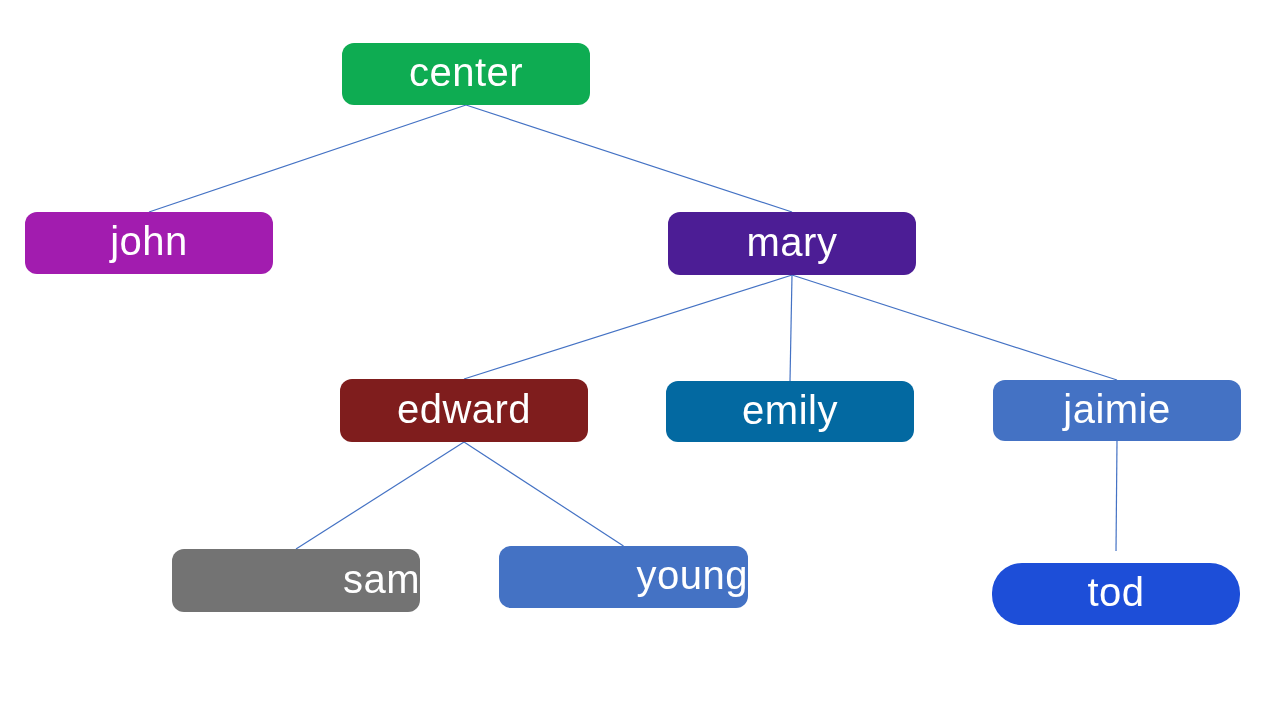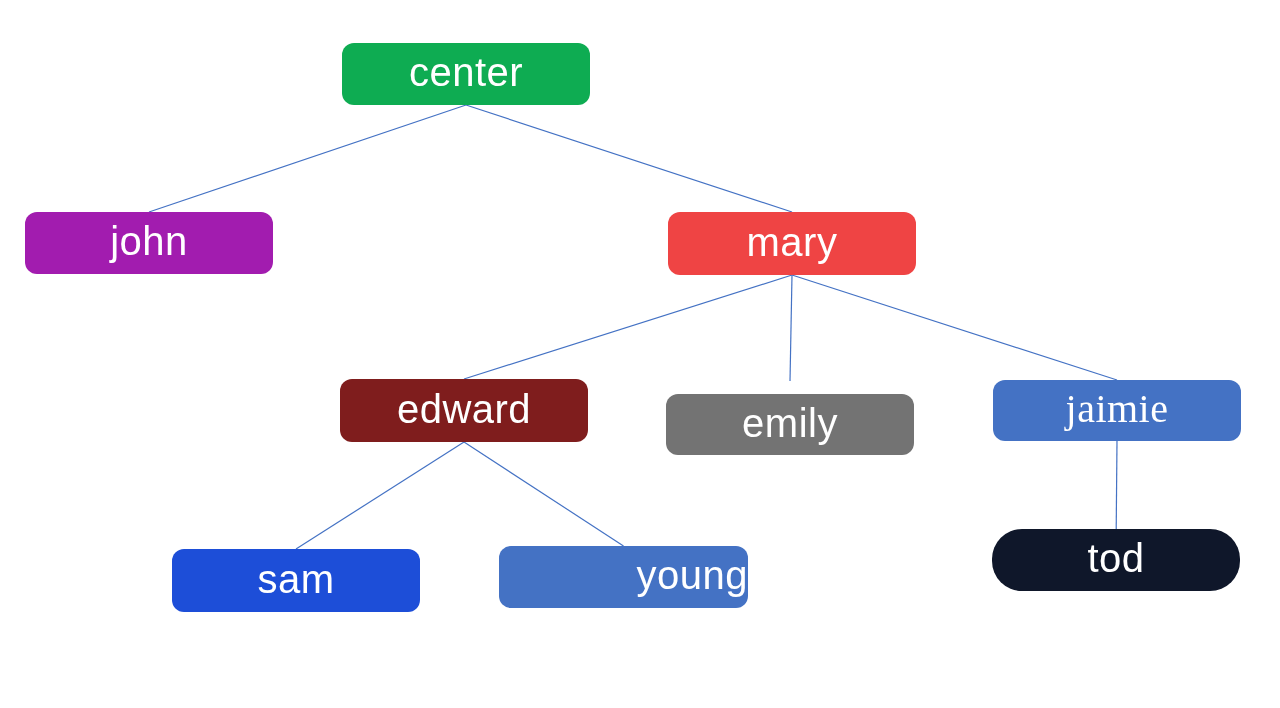--- a/index.html
+++ b/index.html
@@ -53,35 +53,35 @@
       <line x1="464" y1="442" x2="623.5" y2="546" stroke="#4472C4" stroke-width="1.2"></line>
       <line x1="1117" y1="441" x2="1116" y2="551" stroke="#4472C4" stroke-width="1.2"></line>
     </svg>
   <div id="nodes-layer">
       <div class="node" style="left: 342px; top: 43px; width: 248px; height: 62px; background: rgb(14, 172, 82);">
         <span class="node-label" style="color: rgb(255, 255, 255);">center</span>
       </div>
       <div class="node" style="left: 25px; top: 212px; width: 248px; height: 62px; background: #a21caf;">
         <span class="node-label" style="color: rgb(255, 255, 255);">john</span>
       </div>
-      <div class="node" style="left: 668px; top: 212px; width: 248px; height: 63px; background: #ef4444;">
+      <div class="node" style="left: 668px; top: 212px; width: 248px; height: 63px; background: #4c1d95;">
         <span class="node-label" style="color: rgb(255, 255, 255);">mary</span>
       </div>
       <div class="node" style="left: 340px; top: 379px; width: 248px; height: 63px; background: #7f1d1d;">
         <span class="node-label" style="color: rgb(255, 255, 255);">edward</span>
       </div>
-      <div class="node" style="left: 666px; top: 394px; width: 248px; height: 61px; background: #737373;">
+      <div class="node" style="left: 666px; top: 381px; width: 248px; height: 61px; background: #0369a1;">
         <span class="node-label" style="color: rgb(255, 255, 255);">emily</span>
       </div>
       <div class="node" style="left: 993px; top: 380px; width: 248px; height: 61px; background: rgb(68, 114, 196);">
-        <span class="node-label" style="color: rgb(255, 255, 255); font-family: Liberation Serif, serif;">jaimie</span>
+        <span class="node-label" style="color: rgb(255, 255, 255);">jaimie</span>
       </div>
-      <div class="node" style="left: 172px; top: 549px; width: 248px; height: 63px; background: #1d4ed8;">
+      <div class="node" style="left: 172px; top: 549px; width: 248px; height: 63px; background: #737373; justify-content: flex-end;">
         <span class="node-label" style="color: rgb(255, 255, 255);">sam</span>
       </div>
       <div class="node" style="left: 499px; top: 546px; width: 249px; height: 62px; background: rgb(68, 114, 196); justify-content: flex-end;">
         <span class="node-label" style="color: rgb(255, 255, 255);">young</span>
       </div>
-      <div class="node" style="left: 992px; top: 529px; width: 248px; height: 62px; background: #0f172a; border-radius: 30px;">
+      <div class="node" style="left: 992px; top: 563px; width: 248px; height: 62px; background: #1d4ed8; border-radius: 30px;">
         <span class="node-label" style="color: rgb(255, 255, 255);">tod</span>
       </div>
     </div>
 </div>
 
 </body></html>

